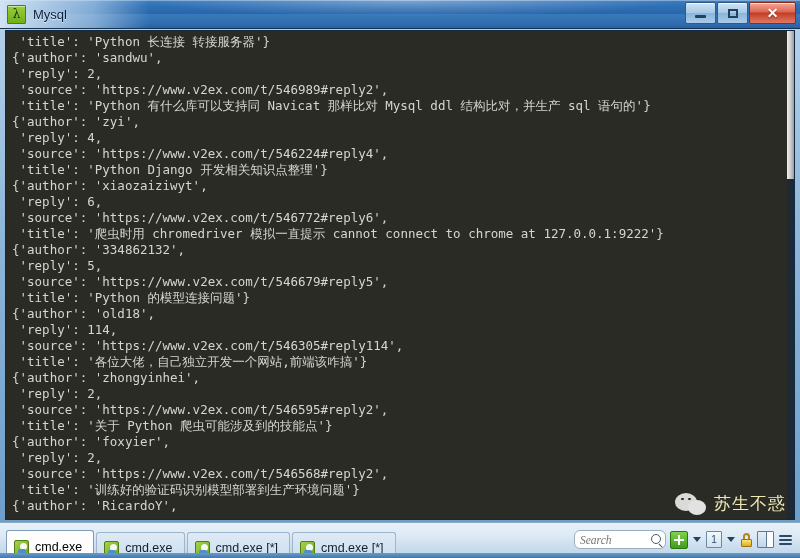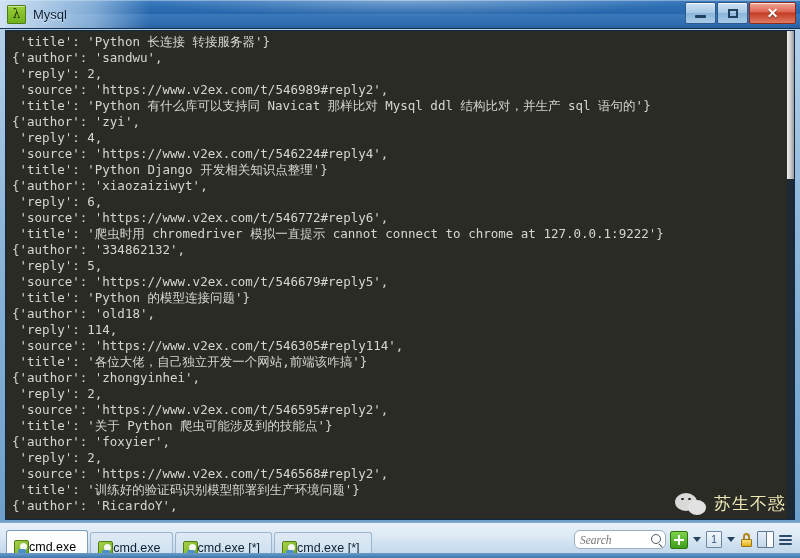--- a/index.html
+++ b/index.html
@@ -247,20 +247,21 @@
   #tabs {
     display: flex;
     align-items: flex-end;
     height: 30px;
     padding-left: 6px;
     gap: 2px;
   }
   .tab {
     display: flex;
     align-items: center;
+    gap: 6px;
     height: 24px;
     padding: 8px 11px 0 7px;
     font-size: 12.5px;
     color: #102030;
     border: 1px solid #9cb6cd;
     border-bottom: none;
     border-radius: 3px 3px 0 0;
     background: linear-gradient(to bottom, #dfeaf5 0%, #cddff0 100%);
     box-sizing: border-box;
     white-space: nowrap;

